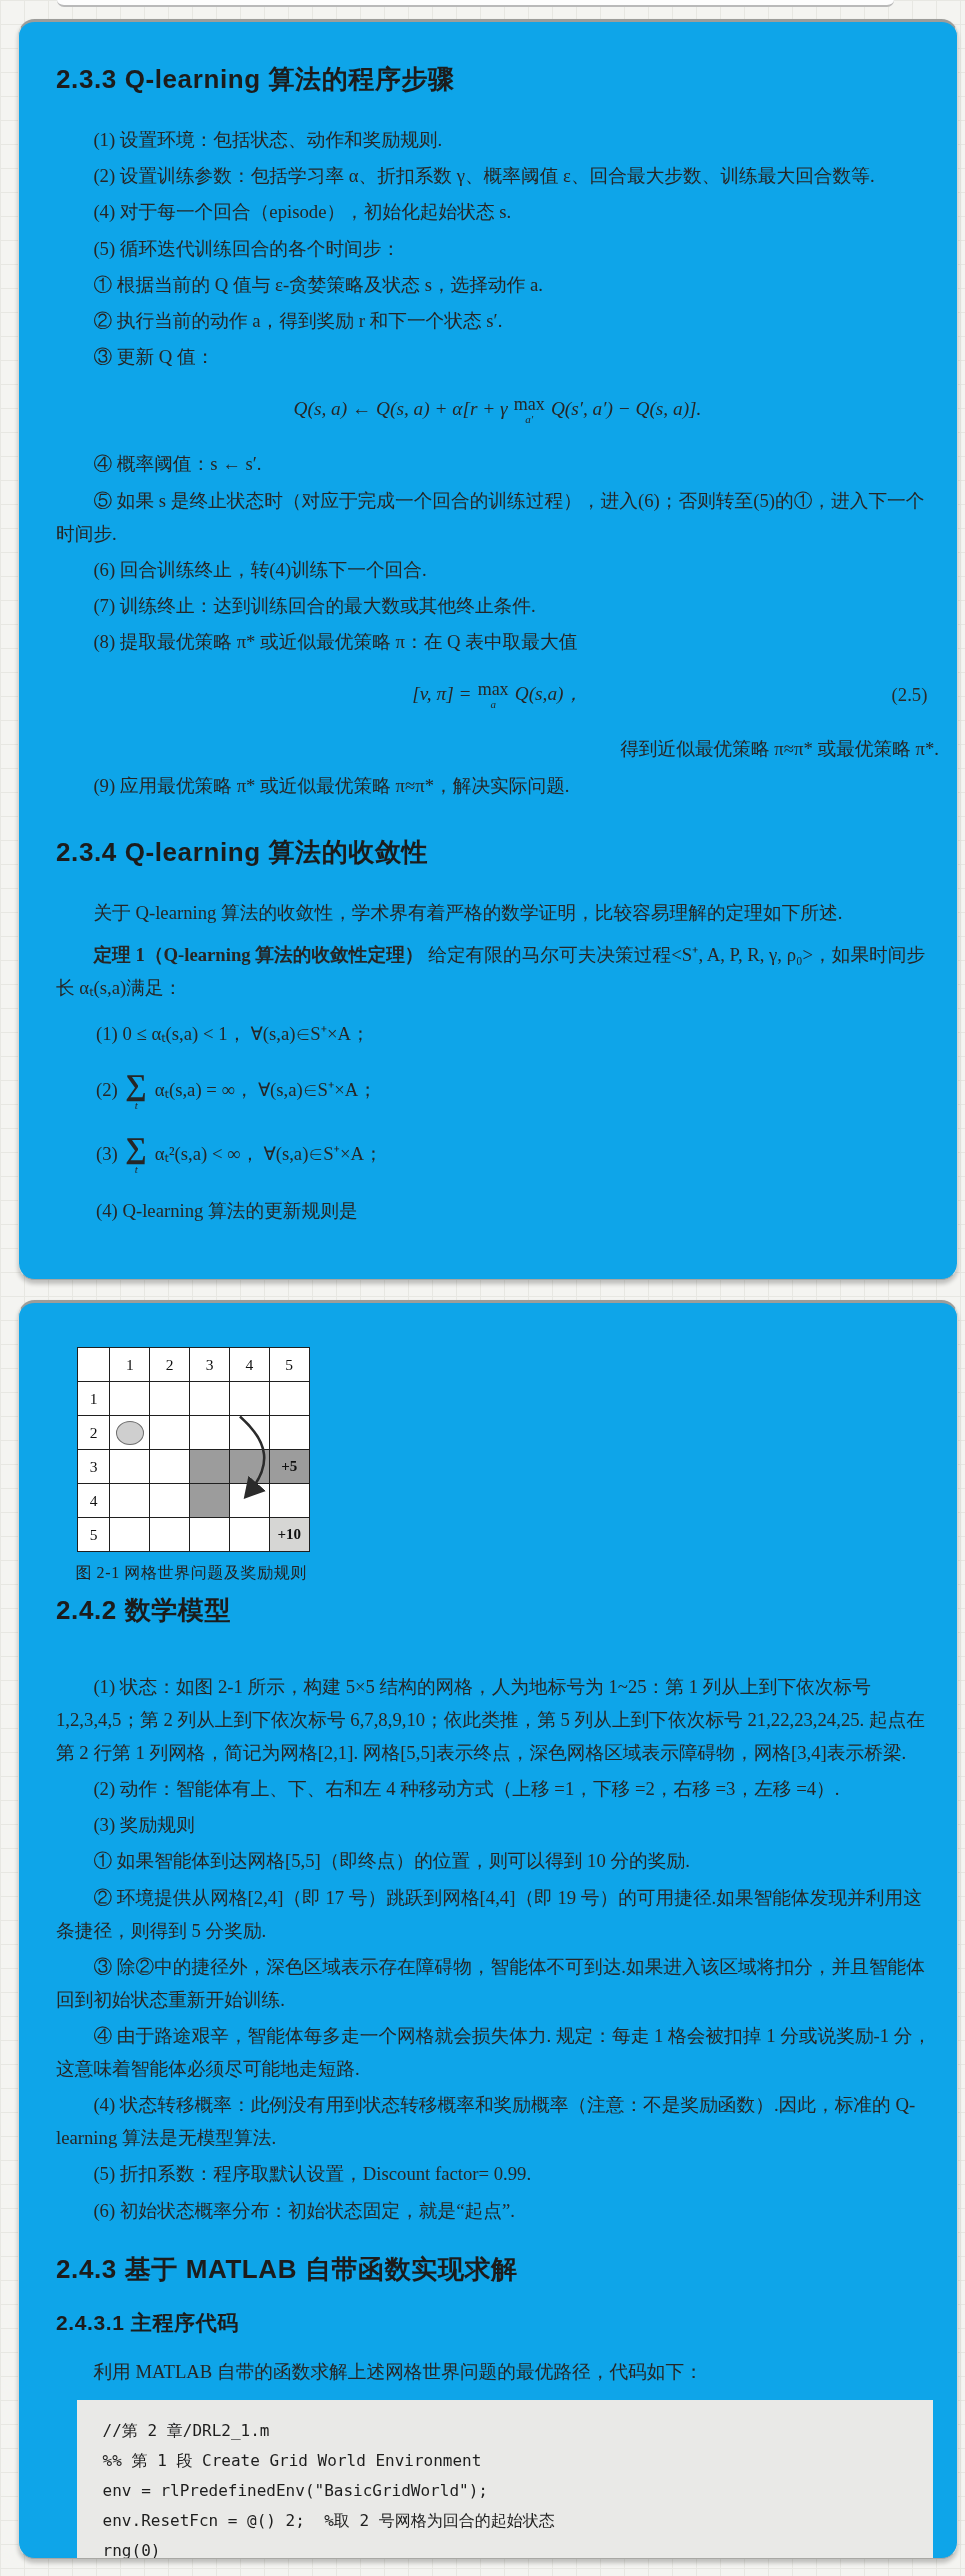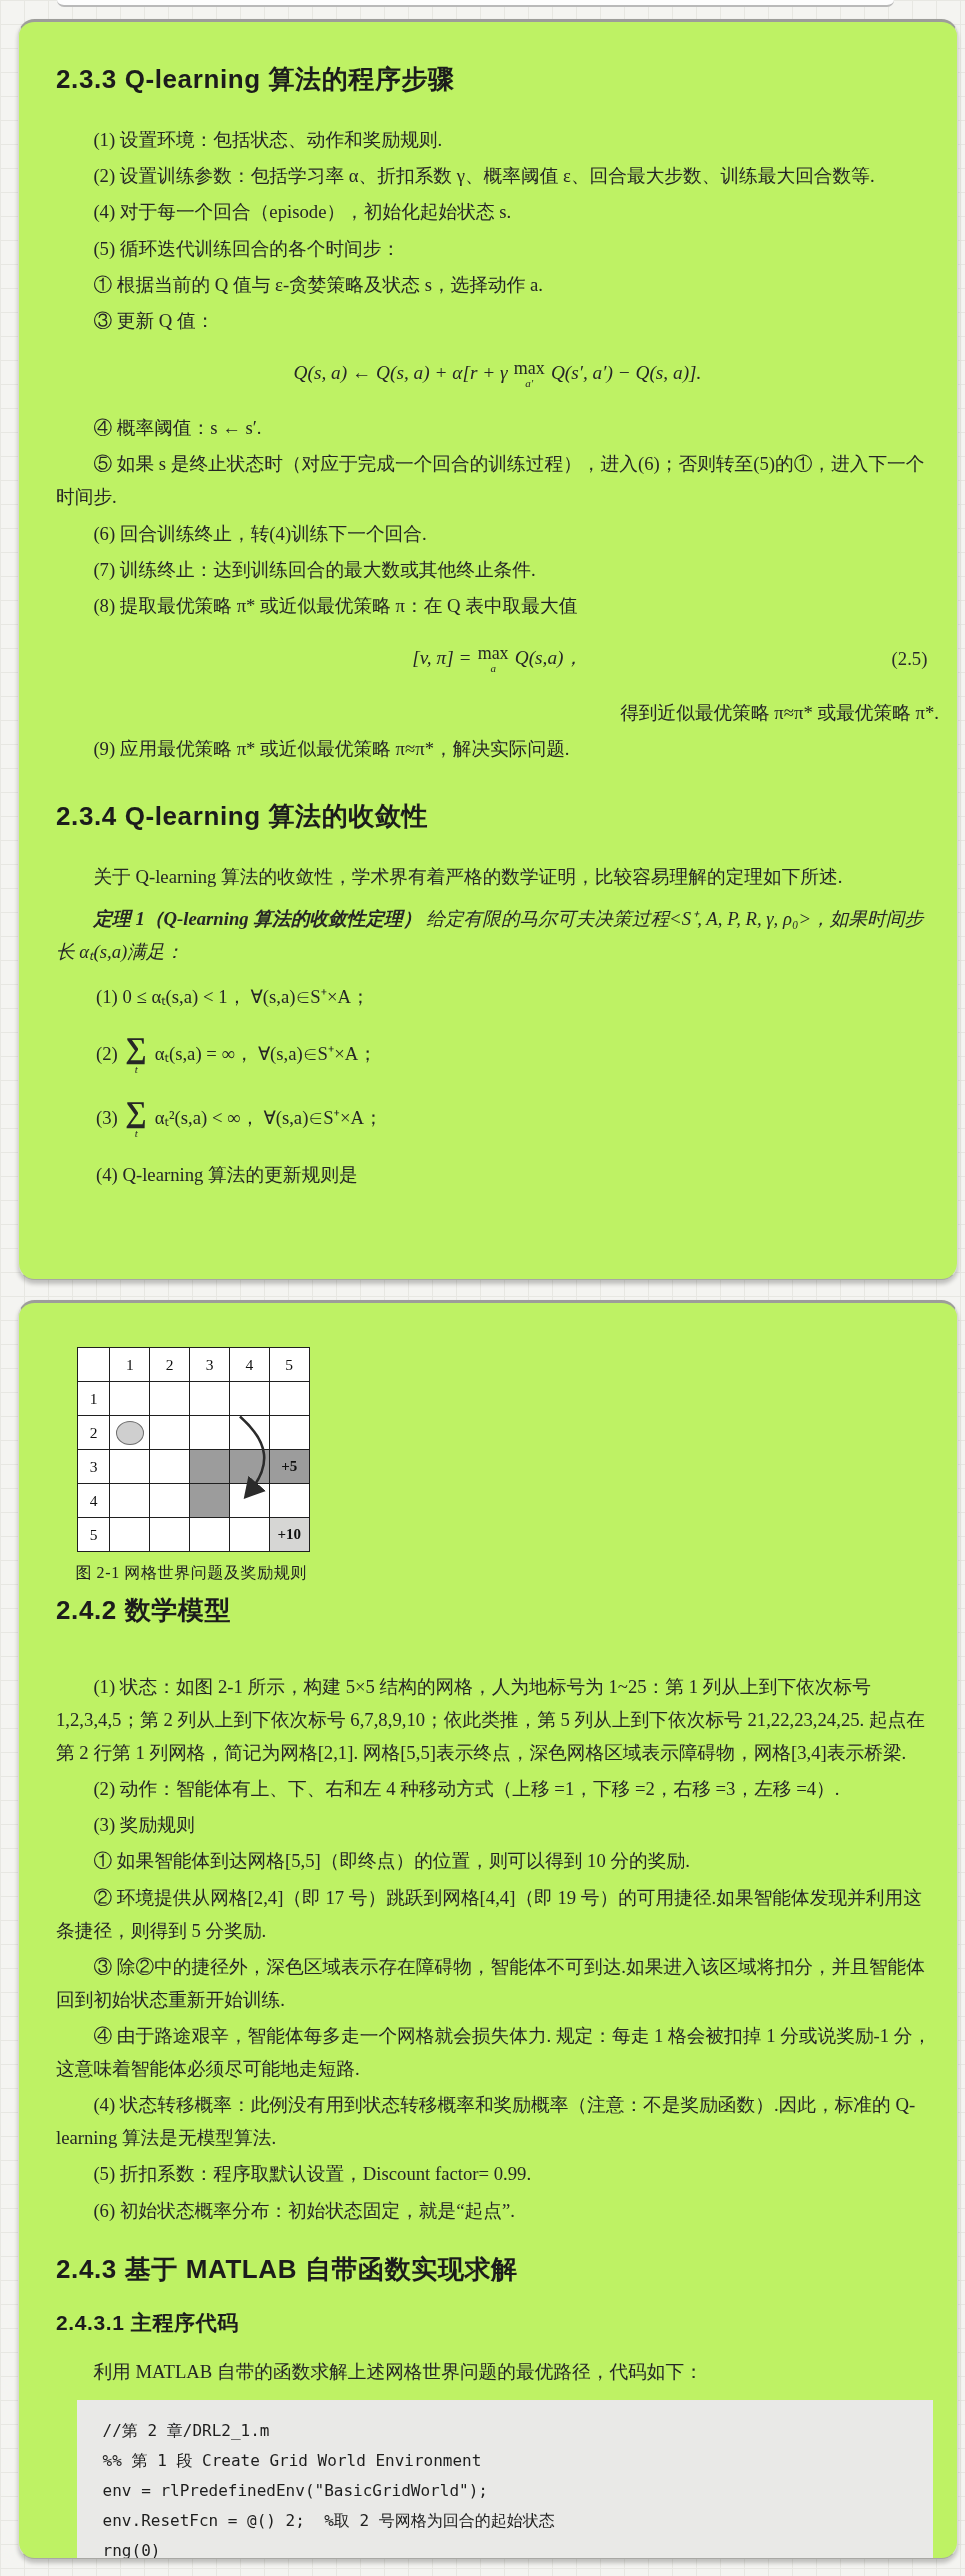--- a/index.html
+++ b/index.html
@@ -14,21 +14,21 @@
     color:#262626;
   }
   .prev-page-edge{
     width:837px;height:5.2px;margin-left:57px;
     background:#fdfdfd;
     border-bottom:2.6px solid #b9b9b9;
     border-radius:0 0 11.6px 11.6px;
   }
   .page-card{
     width:940px;margin-left:18px;box-sizing:border-box;
-    background:#bef264;
+    background:#0ea5e9;
     border:1.3px solid #d8d8d4;
     border-top:3.2px solid #9d9d9a;
     border-bottom:1.9px solid #a8a8a4;
     border-radius:16.7px;
     box-shadow:0 3.2px 4.5px rgba(0,0,0,0.22);
     padding:40px 18px 36px 37px;
     display:flex;flex-direction:column;
     overflow:hidden;
     position:relative;
   }
@@ -117,20 +117,21 @@
 
 <div class="page-card" id="page1">
   <h2 class="sec">2.3.3  Q-learning 算法的程序步骤</h2>
 
   <div class="body-text">
     <p class="step">(1) 设置环境：包括状态、动作和奖励规则.</p>
     <p class="step">(2) 设置训练参数：包括学习率 α、折扣系数 γ、概率阈值 ε、回合最大步数、训练最大回合数等.</p>
     <p class="step">(4) 对于每一个回合（episode），初始化起始状态 s.</p>
     <p class="step">(5) 循环迭代训练回合的各个时间步：</p>
     <p class="step">① 根据当前的 Q 值与 ε-贪婪策略及状态 s，选择动作 a.</p>
+    <p class="step">② 执行当前的动作 a，得到奖励 r 和下一个状态 s′.</p>
     <p class="step">③ 更新 Q 值：</p>
 
     <div class="equation">
       <span>Q(s, a) ← Q(s, a) + α[r + γ </span><span class="maxop">
           <span class="mx">max</span>
           <span class="mxs">a′</span>
         </span><span> Q(s′, a′) − Q(s, a)].</span>
     </div>
 
     <p class="step">④ 概率阈值：s ← s′.</p>
@@ -148,21 +149,21 @@
     </div>
 
     <p class="noindent">得到近似最优策略 π≈π* 或最优策略 π*.</p>
     <p class="step">(9) 应用最优策略 π* 或近似最优策略 π≈π*，解决实际问题.</p>
   </div>
 
   <h2 class="sec" style="margin-top:30px;">2.3.4  Q-learning 算法的收敛性</h2>
 
   <div class="body-text">
     <p class="step">关于 Q-learning 算法的收敛性，学术界有着严格的数学证明，比较容易理解的定理如下所述.</p>
-    <p class="step" style="margin-top:9px;font-style:italic;"><span class="thm-label">定理 1（Q-learning 算法的收敛性定理）</span><span>  给定有限的马尔可夫决策过程&lt;S⁺, A, P, R, γ, ρ₀&gt;，如果时间步长 αₜ(s,a)满足：</span></p>
+    <p class="step" style="margin-top:9px;"><span class="thm-label">定理 1（Q-learning 算法的收敛性定理）</span><span>  给定有限的马尔可夫决策过程&lt;S⁺, A, P, R, γ, ρ₀&gt;，如果时间步长 αₜ(s,a)满足：</span></p>
 
     <div class="cond">(1) 0 ≤ αₜ(s,a) &lt; 1，  ∀(s,a)∈S⁺×A；</div>
     <div class="cond sumline">
       <span>(2)</span>
       <span class="sumop">
           <span class="sg">∑</span>
           <span class="sgs">t</span>
         </span>
       <span> αₜ(s,a) = ∞，  ∀(s,a)∈S⁺×A；</span>
     </div>

